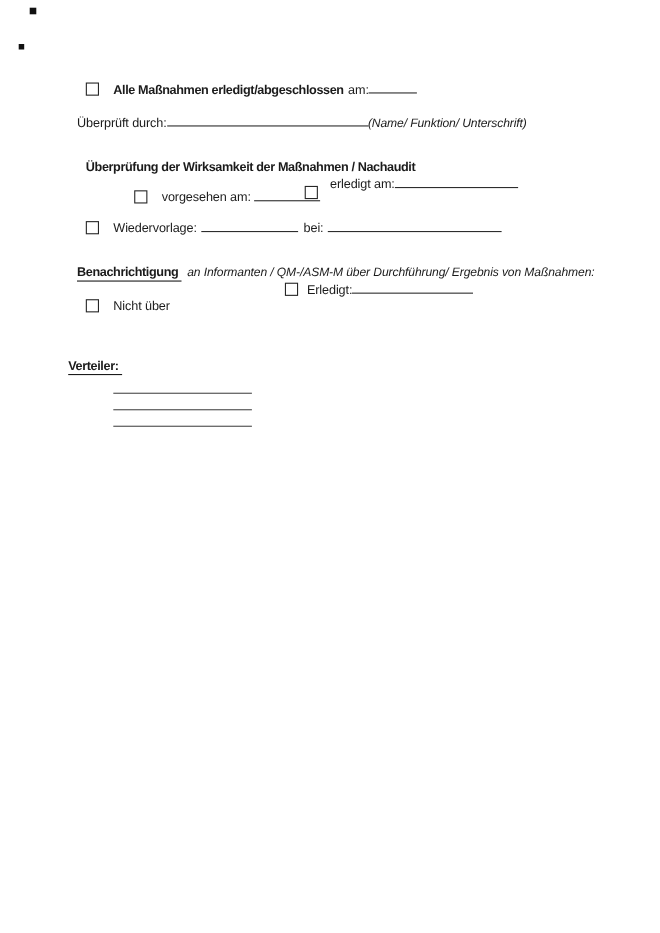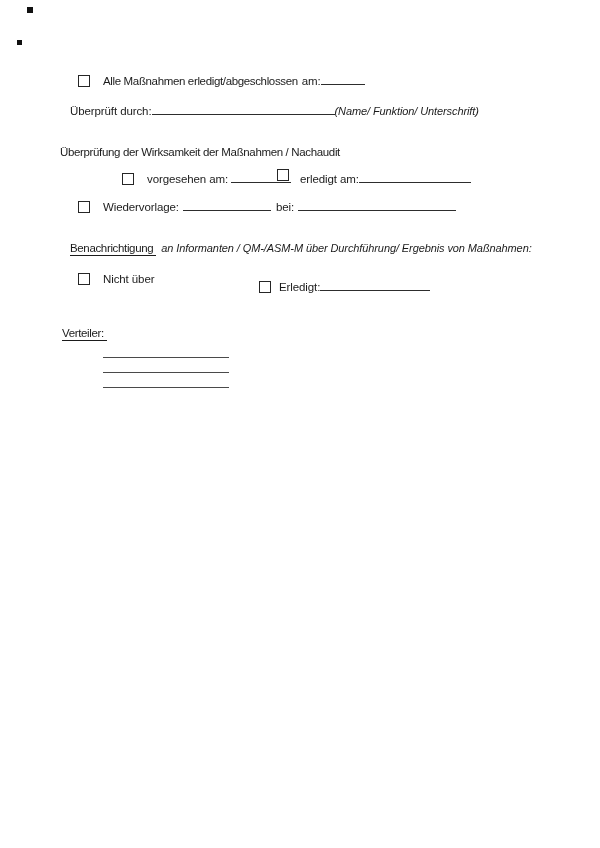--- a/index.html
+++ b/index.html
@@ -16,21 +16,21 @@
   .a1 { left:27px; top:7px;  width:6px; height:6px; }
   .a2 { left:17px; top:40px; width:5px; height:5px; }
 
   .row {
     position:absolute;
     white-space:nowrap;
     font-size:11.5px;
     line-height:15px;
     letter-spacing:-0.1px;
   }
-  .b { font-weight:normal; letter-spacing:-0.35px; }
+  .b { font-weight:bold; letter-spacing:-0.35px; }
   .u { border-bottom:1.5px solid #1b1b1b; padding-right:3px; padding-bottom:1px; }
   .note { font-style:italic; font-size:11px; letter-spacing:-0.1px; }
   .cb {
     display:inline-block;
     width:12px; height:12px;
     border:1.6px solid #262626;
     background:#fff;
     vertical-align:-2px;
   }
   .mr13 { margin-right:13px; }
@@ -55,44 +55,44 @@
 <div class="artifact a2"></div>
 
 <div class="row" style="left:78px; top:74px;">
   <span class="cb mr13"></span><span class="b">Alle Maßnahmen erledigt/abgeschlossen</span><span class="ml4">am:</span><span class="fl" style="width:44px"></span>
 </div>
 
 <div class="row" style="left:70px; top:104px;">
   <span>Überprüft durch:</span><span class="fl" style="width:183px"></span><span class="note">(Name/ Funktion/ Unterschrift)</span>
 </div>
 
-<div class="row b" style="left:60px; top:145px;">Überprüfung der Wirksamkeit der Maßnahmen / Nachaudit</div>
+<div class="row b" style="left:78px; top:145px;">Überprüfung der Wirksamkeit der Maßnahmen / Nachaudit</div>
 
 <div class="row" style="left:78px; top:172px;padding-left:44px;">
   <span class="cb mr13"></span><span>vorgesehen am:</span><span class="fl" style="width:60px; margin-left:3px"></span>
 </div>
 
 <span class="cb" style="position:absolute; left:277px; top:169px;"></span>
-<div class="row" style="left:300px; top:172px;">
+<div class="row" style="left:300px; top:160px;">
   <span>erledigt am:</span><span class="fl" style="width:112px"></span>
 </div>
 
 <div class="row" style="left:78px; top:200px;">
   <span class="cb mr13"></span><span>Wiedervorlage:</span><span class="fl" style="width:88px; margin-left:4px"></span><span class="ml5">bei:</span><span class="fl" style="width:158px; margin-left:4px"></span>
 </div>
 
 <div class="row" style="left:70px; top:241px;">
   <span class="b u">Benachrichtigung</span><span class="note ml5">an Informanten / QM-/ASM-M über Durchführung/ Ergebnis von Maßnahmen:</span>
 </div>
 
 <div class="row" style="left:78px; top:272px;">
   <span class="cb mr13"></span><span>Nicht über</span>
 </div>
 
-<div class="row" style="left:259px; top:280px;">
+<div class="row" style="left:259px; top:256px;">
   <span class="cb mr8"></span><span>Erledigt:</span><span class="fl" style="width:110px"></span>
 </div>
 
 <div class="row" style="left:62px; top:326px;">
   <span class="b u">Verteiler:</span>
 </div>
 
 <div class="dist-line" style="left:103px; top:357px;"></div>
 <div class="dist-line" style="left:103px; top:372px;"></div>
 <div class="dist-line" style="left:103px; top:387px;"></div>

